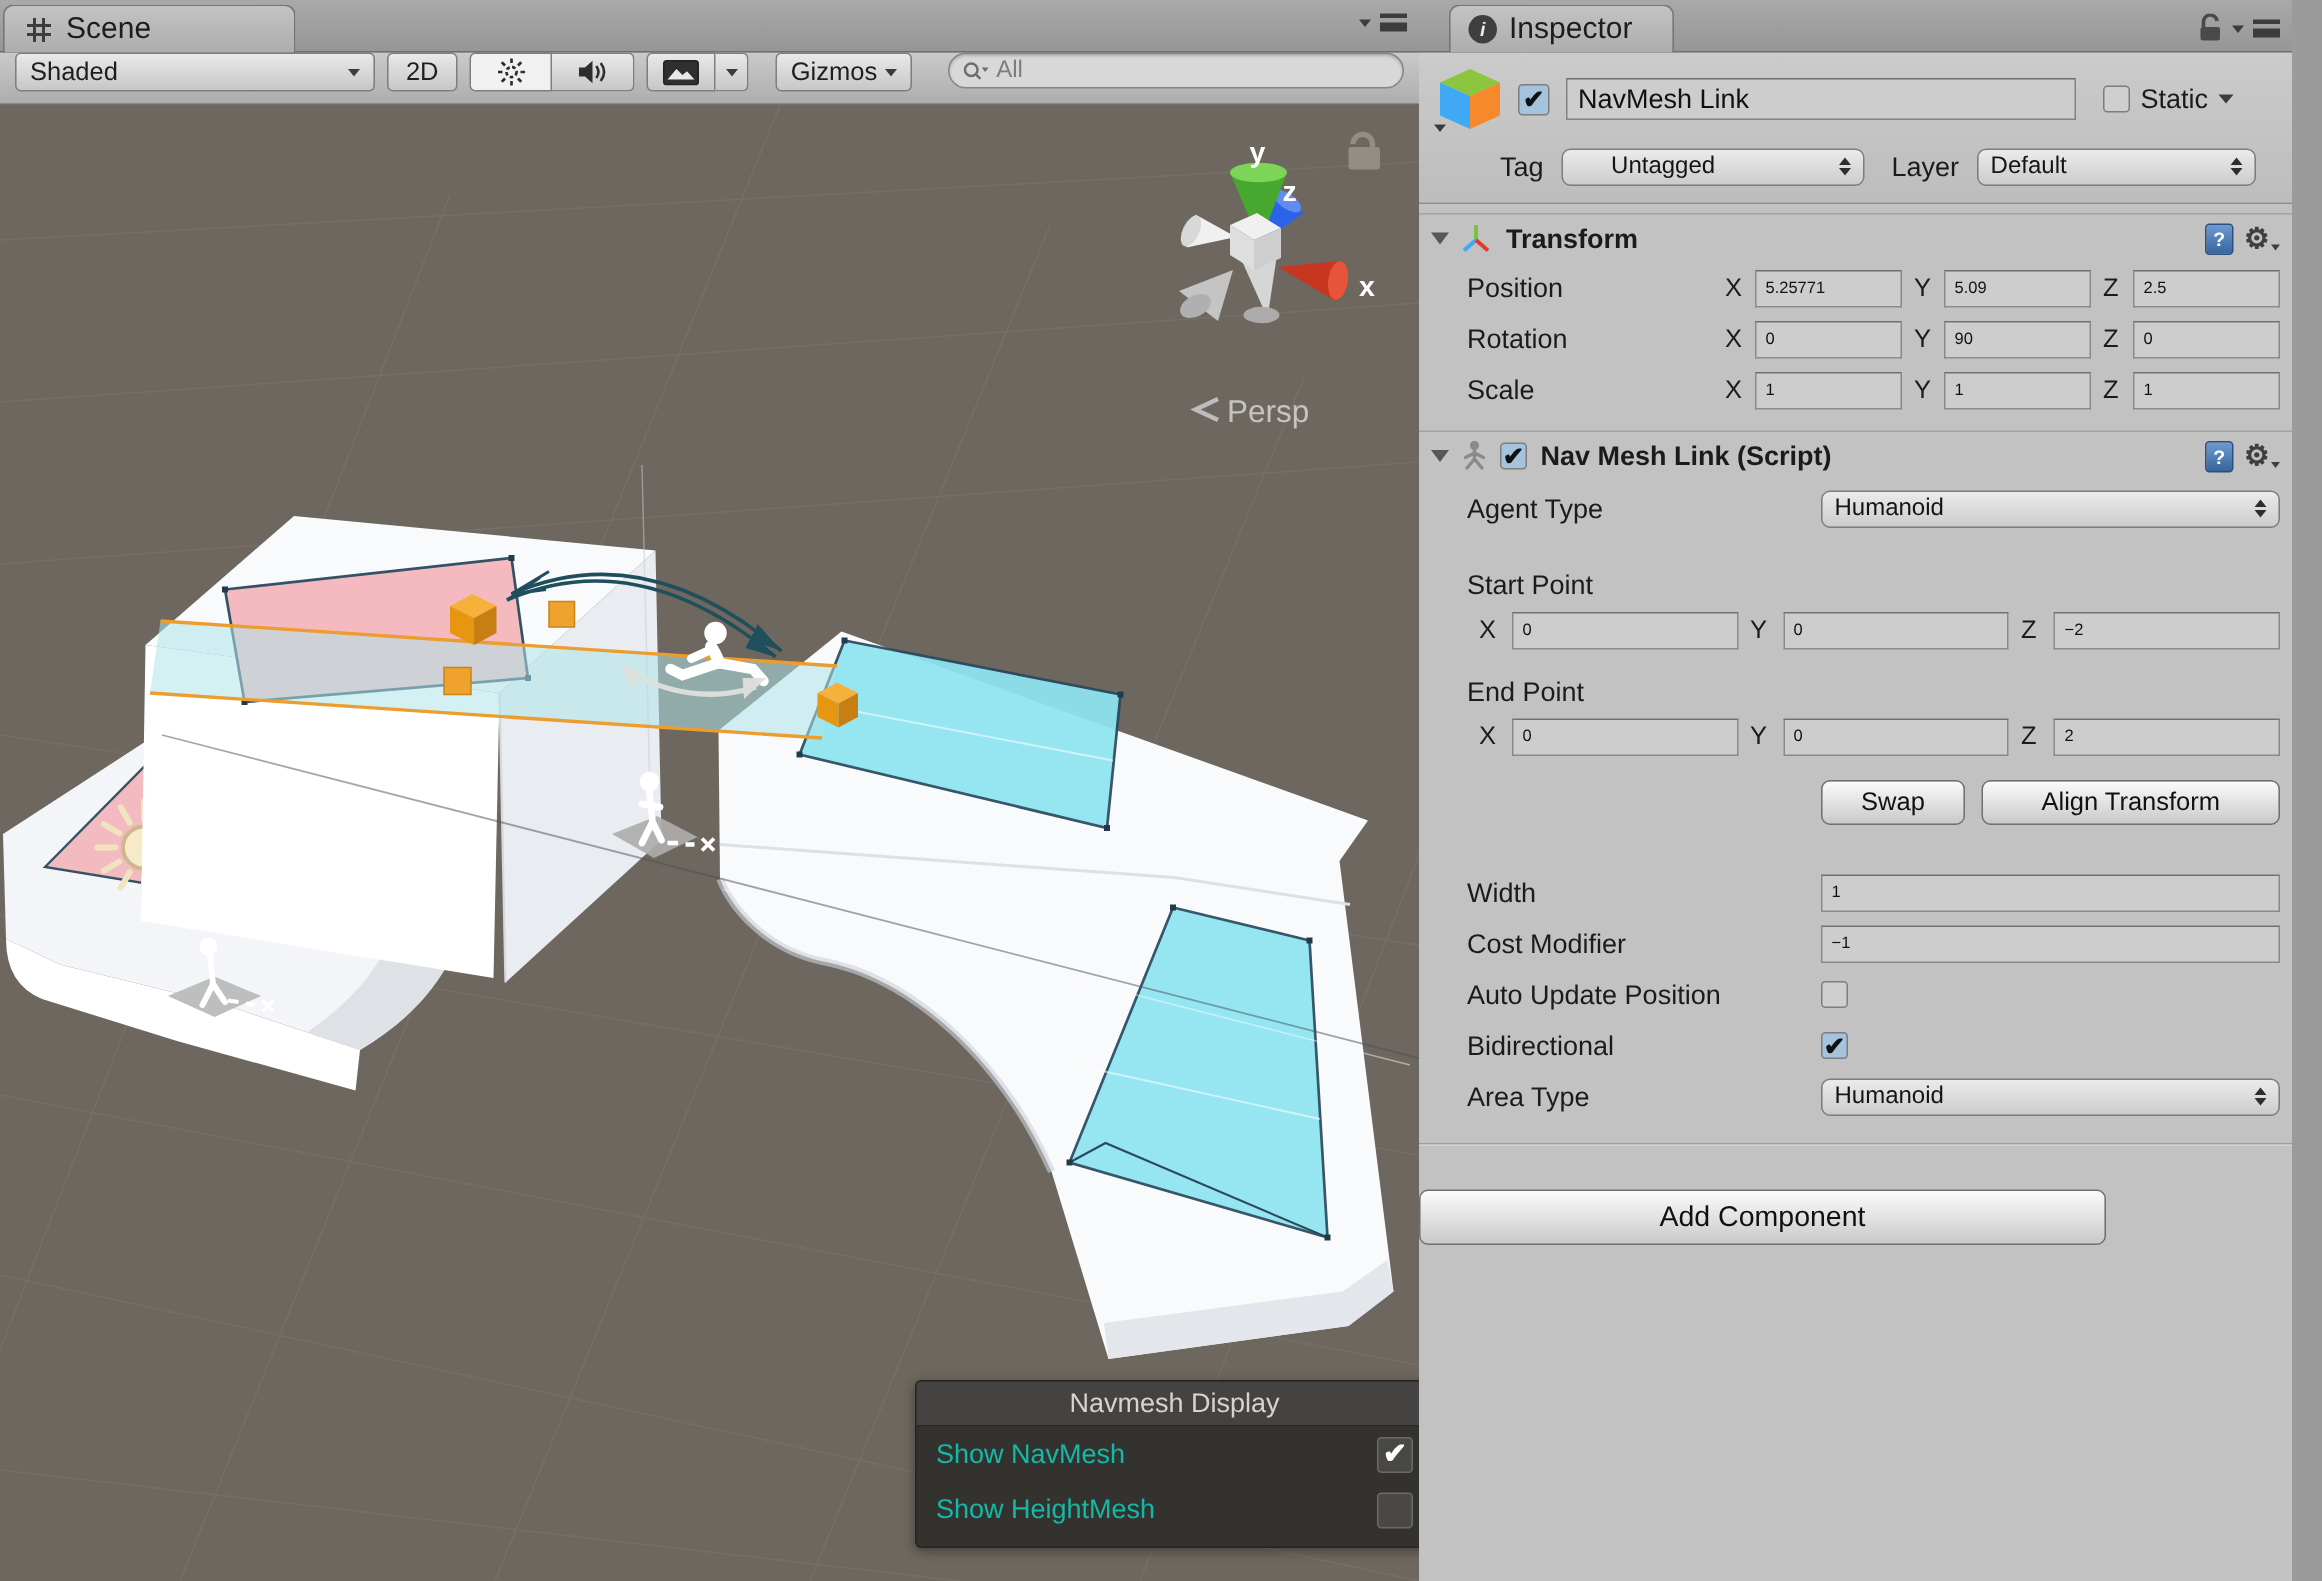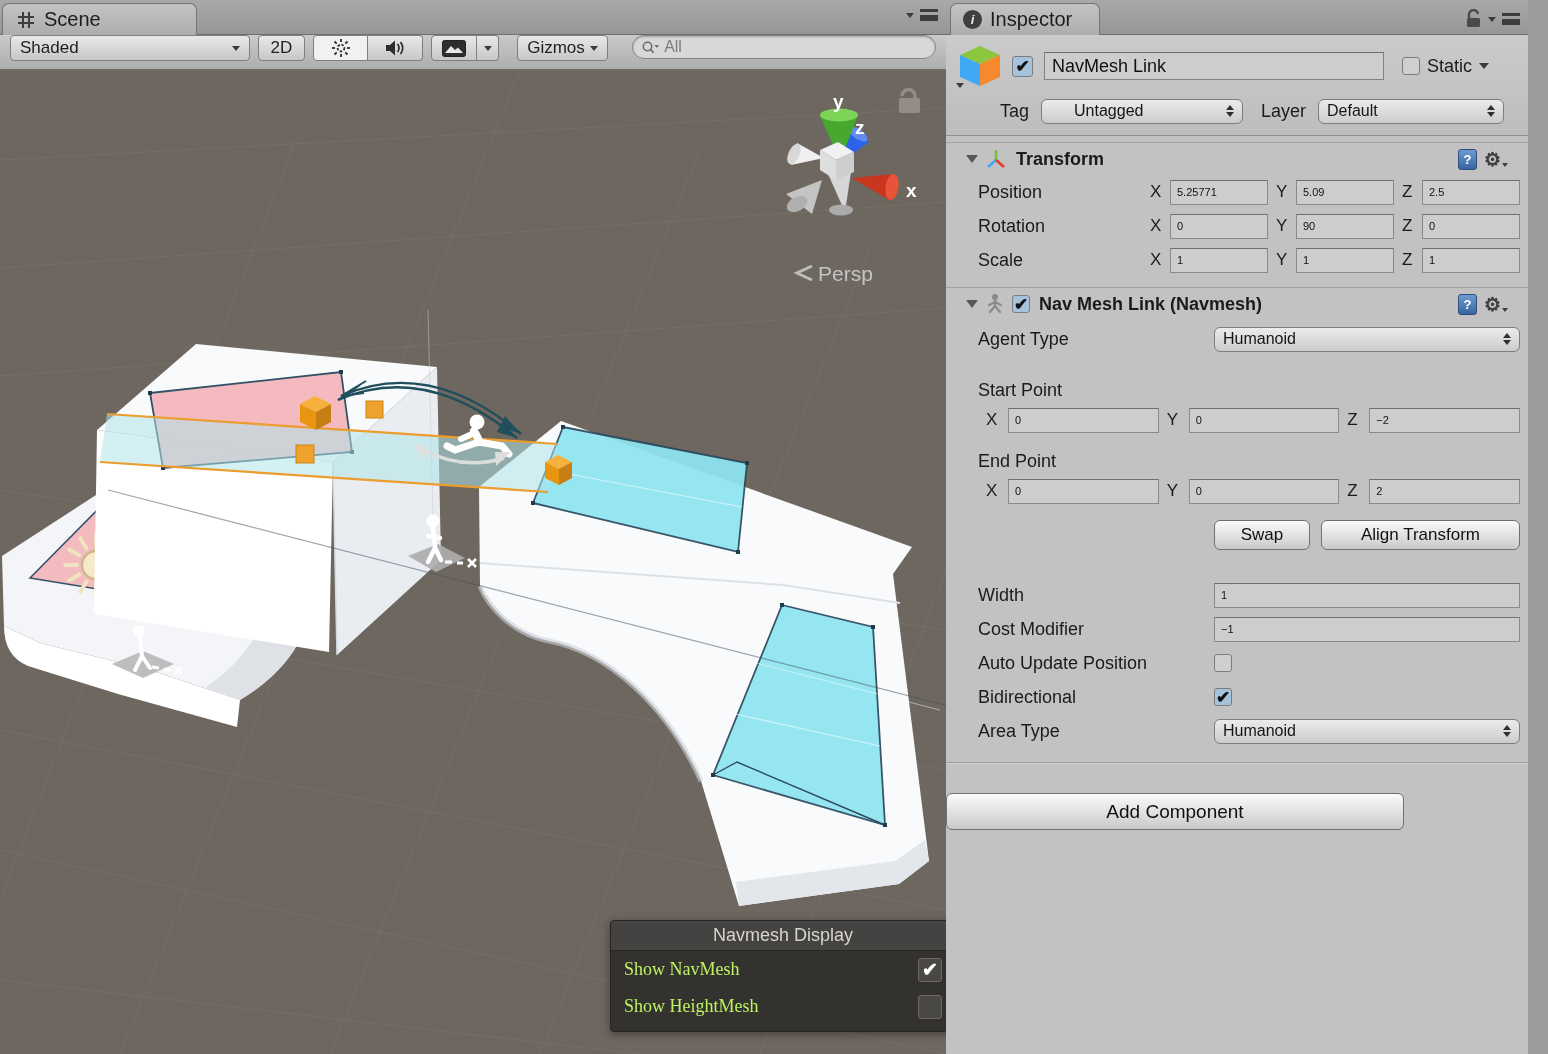--- a/index.html
+++ b/index.html
@@ -35,29 +35,29 @@
   .searchbox input::placeholder { color:#7d7d7d; opacity:1; }
 
   .viewport { position:relative; flex:1; background:#6e675f; overflow:hidden; }
   .viewport svg { position:absolute; inset:0; }
 
   
   .nm-overlay { position:absolute; left:572px; top:850px; width:346px; height:112px; background:#34322f;
                 border:1px solid #262523; border-radius:4px; overflow:hidden; box-shadow:0 2px 8px rgba(0,0,0,.4);margin-left:38px; }
   .nm-title { height:30px; background:#454341; display:flex; align-items:center; justify-content:center;
               font-size:18px; color:#d6d4d1; border-bottom:1px solid #292826; }
-  .nm-row { height:37px; display:flex; align-items:center; padding:0 13px; font-size:18px; color:#bef264;font-family:Liberation Serif, serif; }
+  .nm-row { height:37px; display:flex; align-items:center; padding:0 13px; font-size:18px; color:#14b8a6; }
   .nm-cb { margin-left:auto; width:24px; height:24px; background:#4a4845; border:1px solid #6d6a66; border-radius:3px;
            display:flex; align-items:center; justify-content:center; }
   .nm-cb.checked::after { content:"✔"; color:#ffffff; font-size:19px; font-weight:bold; line-height:1; }
 
   
   .divider { width:2px; background:#5e5e5e; }
   .inspector { width:600px; background:#c2c2c2; display:flex; flex-direction:column; font-size:18px; color:#1b1b1b; }
-  .insp-tab { left:4px; width:150px; padding:0 12px; gap:8px; }
+  .insp-tab { left:20px; width:150px; padding:0 12px; gap:8px; }
   .info-ic { width:19px; height:19px; border-radius:50%; background:#3f3f3f; color:#e8e8e8; display:flex;
              align-items:center; justify-content:center; font-size:13px; font-weight:bold; font-style:italic; }
   .info-ic::after { content:"i"; }
 
   .go-header { background:linear-gradient(#cbcbcb,#bdbdbd); border-bottom:1px solid #8f8f8f; padding:7px 8px 10px 10px; }
   .go-row1 { display:flex; align-items:center; height:48px; }
   .cube-ic { width:48px; height:48px; position:relative; flex:none; }
   .cube-dd { position:absolute; left:0px; bottom:2px; }
   .cb { width:21px; height:21px; background:#cfcfcf; border:1px solid #7d7d7d; border-radius:3px;
         display:flex; align-items:center; justify-content:center; flex:none; }
@@ -69,21 +69,21 @@
   .static-grp { margin-left:18px; display:flex; align-items:center; gap:7px; }
   .go-row2 { display:flex; align-items:center; height:28px; margin-top:7px; padding-left:44px; gap:6px; }
   .dropdown { height:25px; border-radius:6px; background:linear-gradient(#ebebeb,#cccccc); border:1px solid #7d7d7d;
               display:flex; align-items:center; justify-content:space-between; padding:0 8px; font-size:16px; color:#151515; }
   .dd-arrows { display:flex; flex-direction:column; gap:2px; }
   .dd-arrows .up { width:0;height:0;border-left:4px solid transparent;border-right:4px solid transparent;border-bottom:5px solid #2e2e2e; }
   .dd-arrows .dn { width:0;height:0;border-left:4px solid transparent;border-right:4px solid transparent;border-top:5px solid #2e2e2e; }
   .tag-dd { width:202px; margin-left:6px;padding-left:32px; }
   .layer-dd { width:186px; margin-left:6px; }
 
-  .comp-header { display:flex; align-items:center; gap:7px; height:33px; padding:0 20px; margin-top:6px;
+  .comp-header { display:flex; align-items:center; gap:7px; height:33px; padding:0 8px; margin-top:6px;
                  border-top:1px solid #a3a3a3; font-weight:bold; font-size:18px; }
   .fold { width:0; height:0; border-left:6px solid transparent; border-right:6px solid transparent; border-top:8px solid #575757; flex:none; }
   .comp-title { margin-left:2px; }
   .hdr-right { margin-left:auto; display:flex; align-items:center; gap:7px; }
   .help-ic { width:19px; height:21px; background:linear-gradient(#6d9bd1,#38659e); border:1px solid #2c4f7d; border-radius:3px;
              color:#fff; font-size:13px; font-weight:bold; display:flex; align-items:center; justify-content:center; }
   .help-ic::after { content:"?"; }
   .gear-ic { color:#3f3f3f; font-size:19px; line-height:1; display:flex; align-items:flex-end; gap:1px; }
   .gear-ic::before { content:"⚙"; }
   .gear-ic i { width:0;height:0;border-left:3px solid transparent;border-right:3px solid transparent;border-top:4px solid #3f3f3f; margin-bottom:2px;}
@@ -505,21 +505,21 @@
         </span>
     </div>
 
     <div class="comp-header" style="margin-top:10px;">
       <span class="fold"></span>
       <svg width="20" height="22" viewBox="0 0 20 22">
         <circle cx="10" cy="4" r="3" fill="#8a8a8a"></circle>
         <path d="M 10,7 L 10,13 M 10,9 L 4,12 M 10,9 L 16,12 M 10,13 L 5,19 M 10,13 L 15,19" stroke="#8a8a8a" stroke-width="2.2" fill="none" stroke-linecap="round"></path>
       </svg>
       <span class="cb checked small"></span>
-      <span class="comp-title">Nav Mesh Link (Navmesh)</span>
+      <span class="comp-title">Nav Mesh Link (Script)</span>
       <span class="hdr-right">
         <span class="help-ic"></span>
         <span class="gear-ic">
             <i></i>
           </span>
       </span>
     </div>
 
     <div class="frow">
       <span class="flbl">Agent Type</span>

